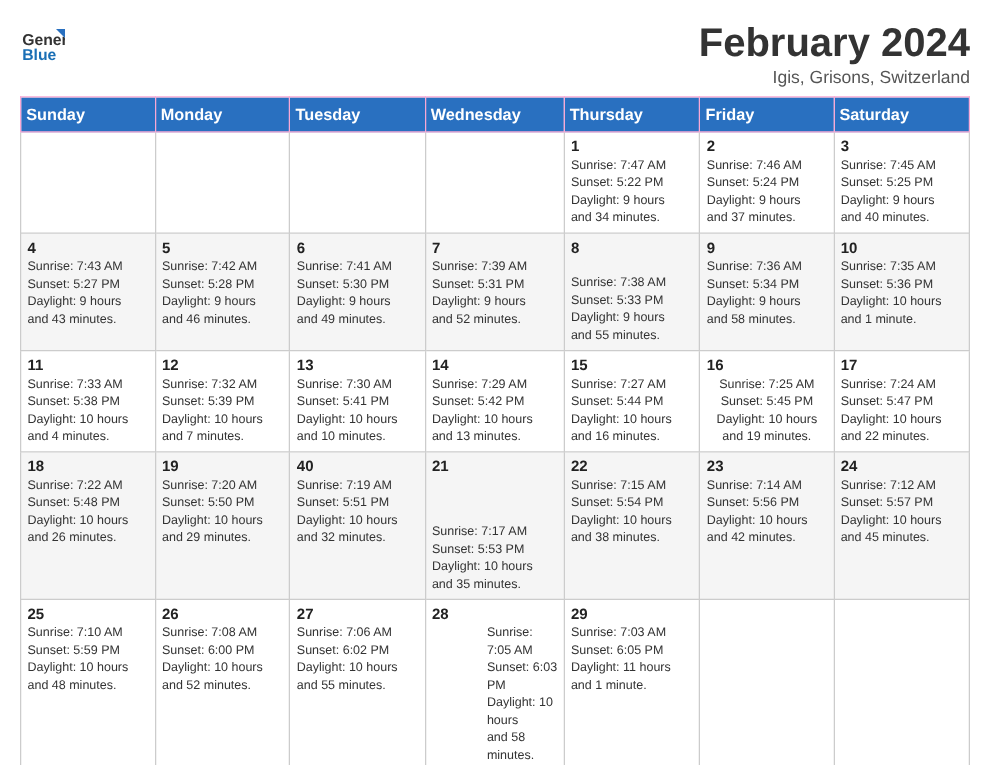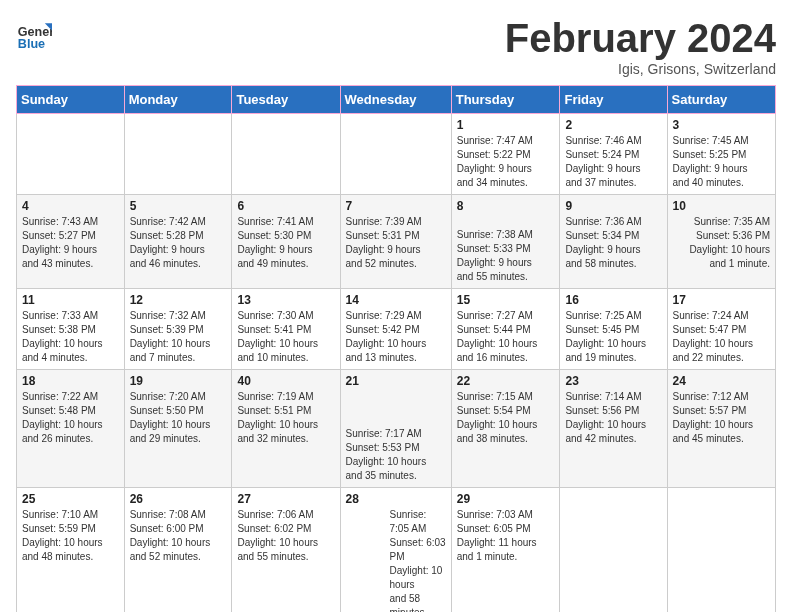--- a/index.html
+++ b/index.html
@@ -22,21 +22,21 @@
       gap: 4px;
     }
     .logo-icon {
       width: 36px;
       height: 36px;
     }
     .title-block {
       text-align: right;
     }
     .month-year {
-      font-size: 40px;
+      font-size: 32px;
       font-weight: bold;
       color: #333;
     }
     .location {
       font-size: 14px;
       color: #555;
     }
     .calendar {
       width: 100%;
       border-collapse: collapse;
@@ -175,21 +175,21 @@
         </td>
         <td>
           <span class="day-number">9</span>
           <div class="day-info" style="white-space: pre-line;">Sunrise: 7:36 AM
 Sunset: 5:34 PM
 Daylight: 9 hours
 and 58 minutes.</div>
         </td>
         <td>
           <span class="day-number">10</span>
-          <div class="day-info" style="white-space: pre-line; text-align: right;">Sunrise: 7:35 AM
+          <div class="day-info" style="white-space: pre-line;">Sunrise: 7:35 AM
 Sunset: 5:36 PM
 Daylight: 10 hours
 and 1 minute.</div>
         </td>
       </tr>
       <tr>
         <td>
           <span class="day-number">11</span>
           <div class="day-info" style="white-space: pre-line;">Sunrise: 7:33 AM
 Sunset: 5:38 PM
@@ -219,21 +219,21 @@
         </td>
         <td>
           <span class="day-number">15</span>
           <div class="day-info" style="white-space: pre-line;">Sunrise: 7:27 AM
 Sunset: 5:44 PM
 Daylight: 10 hours
 and 16 minutes.</div>
         </td>
         <td>
           <span class="day-number">16</span>
-          <div class="day-info" style="white-space: pre-line;">Sunrise: 7:25 AM
+          <div class="day-info" style="white-space: pre-line; text-align: center;">Sunrise: 7:25 AM
 Sunset: 5:45 PM
 Daylight: 10 hours
 and 19 minutes.</div>
         </td>
         <td>
           <span class="day-number">17</span>
           <div class="day-info" style="white-space: pre-line;">Sunrise: 7:24 AM
 Sunset: 5:47 PM
 Daylight: 10 hours
 and 22 minutes.</div>

